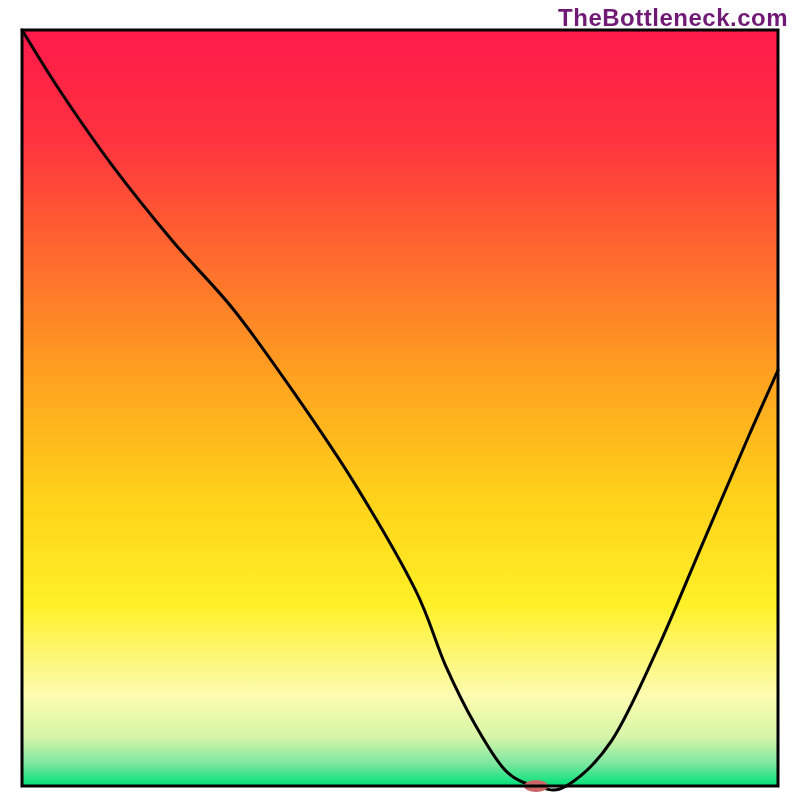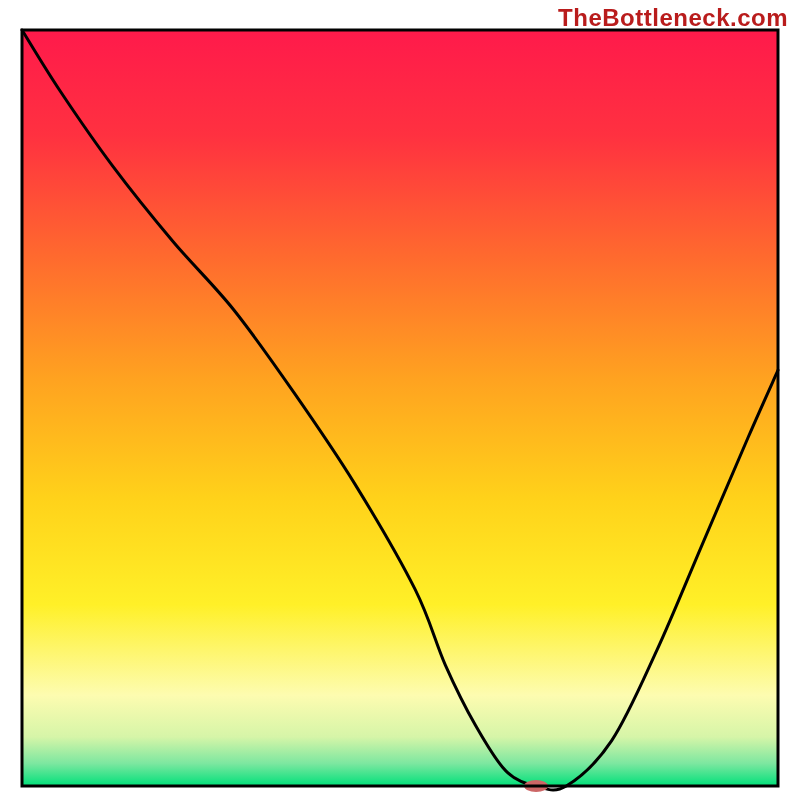--- a/index.html
+++ b/index.html
@@ -14,21 +14,21 @@
     position: relative;
     width: 800px;
     height: 800px;
   }
   .watermark {
     position: absolute;
     top: 4px;
     right: 12px;
     font-size: 24px;
     font-weight: 600;
-    color: #b91c1c;
+    color: #701a75;
     letter-spacing: 0.5px;
   }
   svg.plot {
     position: absolute;
     left: 0;
     top: 0;
   }
 </style>
 </head>
 <body>

